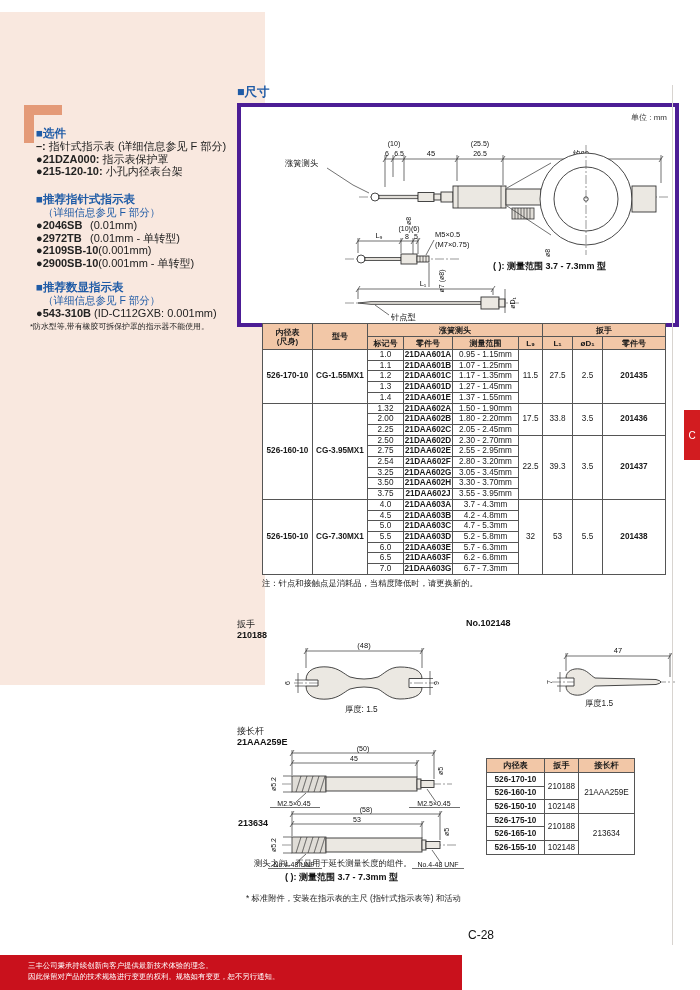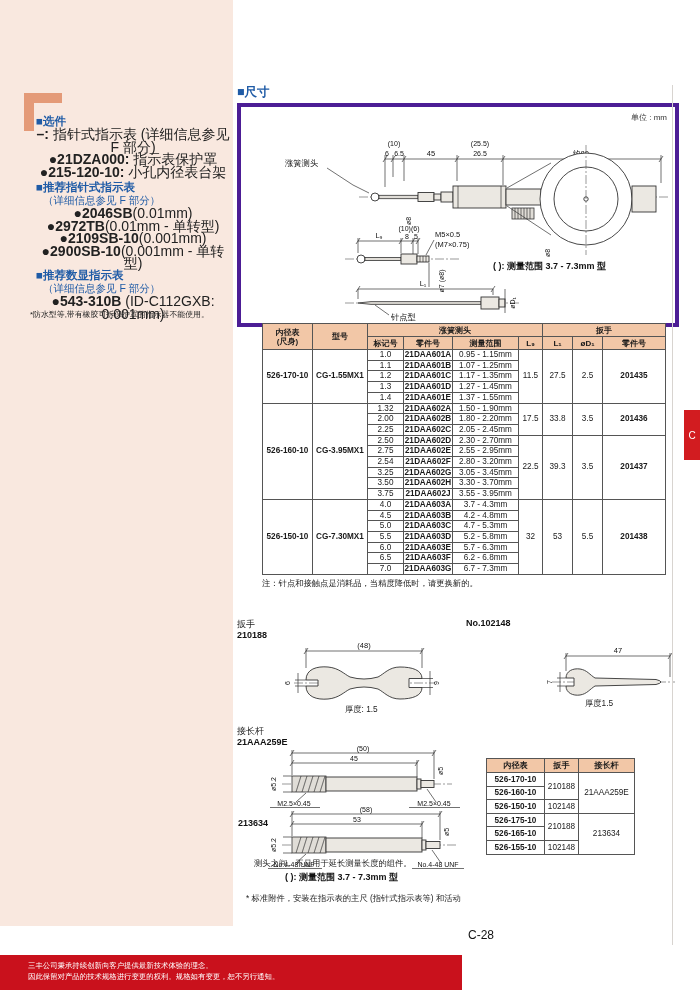--- a/index.html
+++ b/index.html
@@ -1,25 +1,25 @@
 <!DOCTYPE html>
 <html><head>
 <meta charset="utf-8">
 <style>
   html,body{margin:0;padding:0;background:#fff;}
   #page{position:relative;width:700px;height:990px;background:#fff;overflow:hidden;
         font-family:"Liberation Sans",sans-serif;color:#1a1a1a;}
   .abs{position:absolute;}
   
-  #sidebar{position:absolute;left:0;top:0;width:233px;height:926px;background:#f9e8df;}
+  #sidebar{position:absolute;left:0;top:12px;width:233px;height:673px;background:#f9e8df;padding-left:32px;}
   .bracket{position:absolute;background:#e49a78;}
   .side-sec{position:absolute;left:36px;width:194px;}
   .side-title{color:#1f5ba6;font-weight:bold;font-size:11.5px;line-height:14px;}
   .side-sub{color:#1f5ba6;font-weight:normal;font-size:10.5px;line-height:13px;padding-left:7px;}
-  .side-item{font-size:14px;line-height:12.6px;color:#222;text-align:center;}
+  .side-item{font-size:11px;line-height:12.6px;color:#222;}
   .side-item .code{font-weight:bold;display:inline-block;min-width:54px;}
   .side-item.nofix .code{min-width:0;}
   .side-fn{position:absolute;left:30px;width:200px;font-size:7.9px;color:#222;line-height:11px;}
   
   .blue-title{color:#1f5ba6;font-weight:bold;font-size:12.5px;}
   #dimbox{position:absolute;left:237px;top:103px;width:434px;height:216px;border:4px solid #4c1d95;background:#fff;}
   .unit{position:absolute;right:8px;top:5px;font-size:8px;color:#333;}
   .range-note{font-weight:bold;font-size:9px;color:#111;}
   svg text{font-family:"Liberation Sans",sans-serif;fill:#111;}
   .dl{stroke:#333;stroke-width:0.7;fill:none;}

